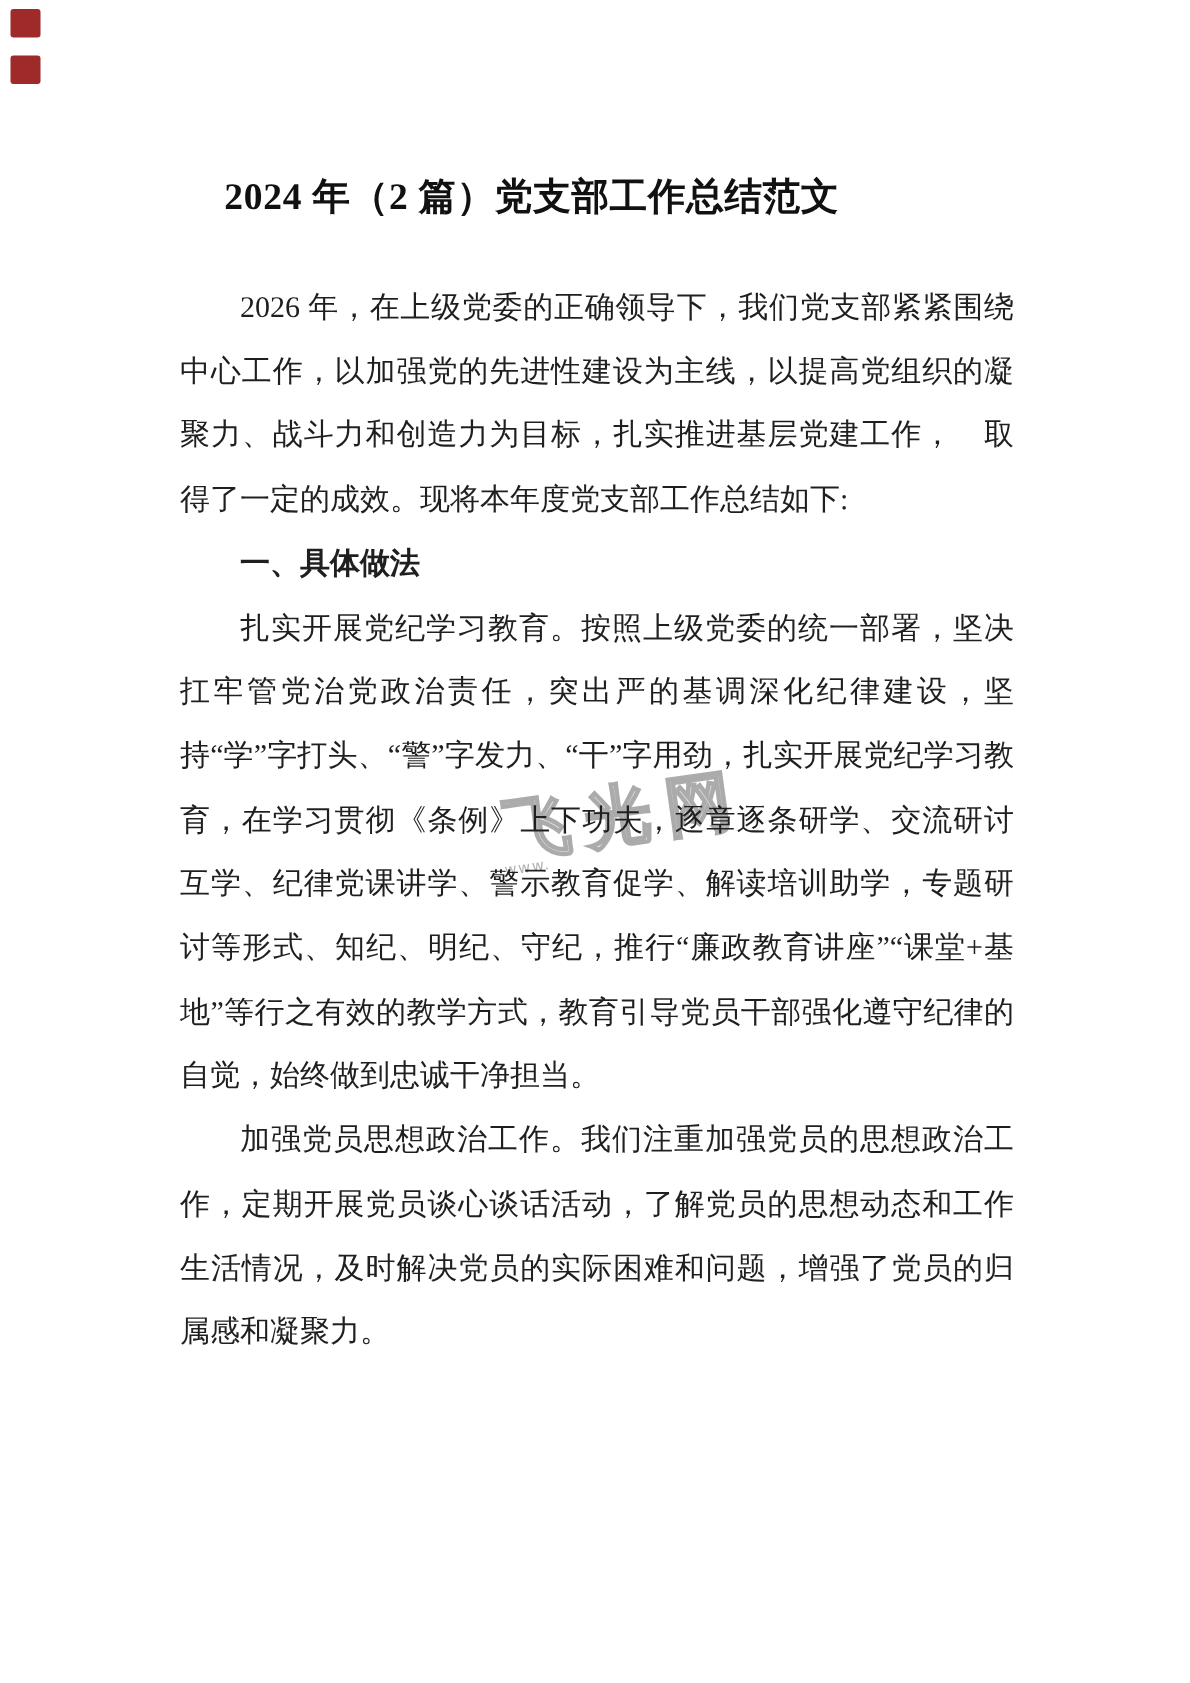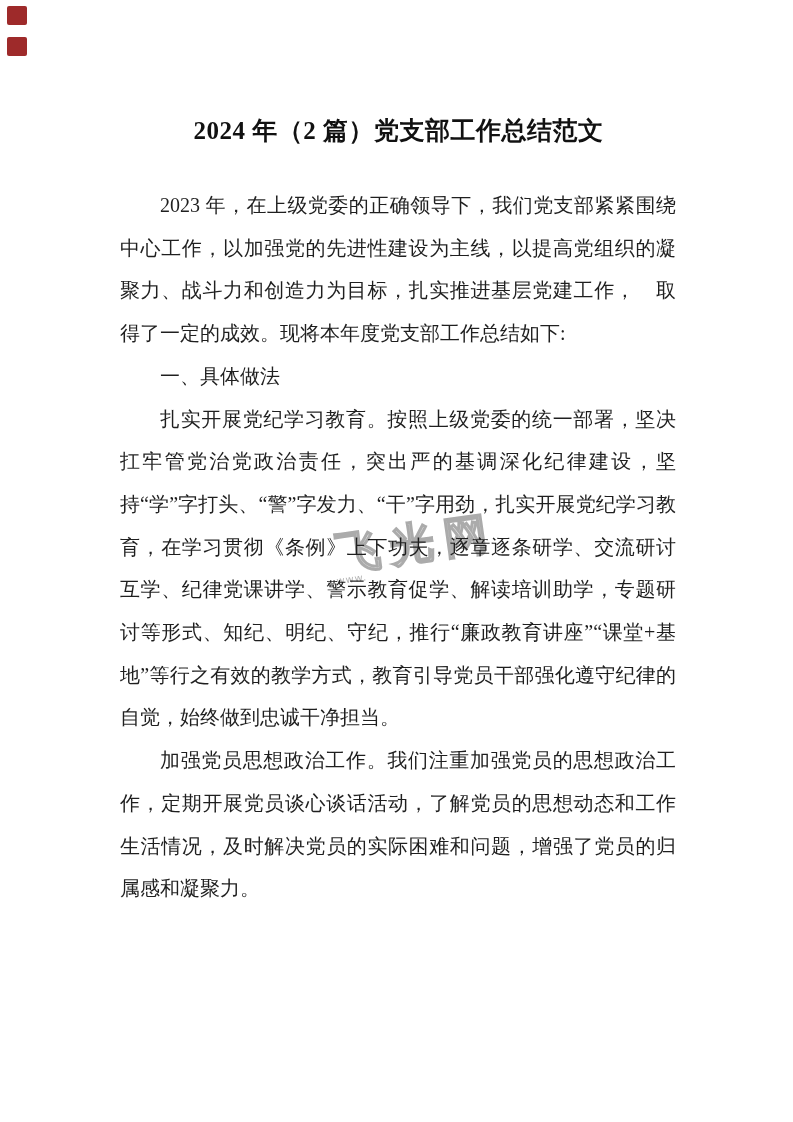--- a/index.html
+++ b/index.html
@@ -26,36 +26,35 @@
   .doc-title {
     position: absolute;
     top: 97px;
     left: 0;
     width: 709px;
     text-align: center;
     font-size: 25px;
     font-weight: bold;
     color: #111111;
     letter-spacing: 0.5px;
-    padding-left: 44px;
   }
 
   .doc-body {
     position: absolute;
     top: 184px;
     left: 120px;
     width: 556px;
     font-size: 20px;
     line-height: 42.7px;
     color: #1f1f1f;
     text-align: justify;
     z-index: 2;
   }
   .para { margin: 0; text-indent: 2em; }
-  .para.heading { font-weight: normal; }
+  .para.heading { font-weight: bold; }
   .para strong { font-weight: bold; }
 
   .watermark {
     position: absolute;
     left: 336px;
     top: 514px;
     transform: rotate(-8deg);
     z-index: 1;
     pointer-events: none;
   }
@@ -87,19 +86,19 @@
   <div class="corner-mark second"></div>
 
   <div class="watermark">
     <div class="wm-text">飞光网</div>
     <div class="wm-url">www.</div>
   </div>
 
   <h1 class="doc-title">2024 年（2 篇）党支部工作总结范文</h1>
 
   <div class="doc-body">
-      <p class="para body">2023 年，在上级党委的正确领导下，我们党支部紧紧围绕中心工作，以加强党的先进性建设为主线，以提高党组织的凝聚力、战斗力和创造力为目标，扎实推进基层党建工作，　取得了一定的成效。现将本年度党支部工作总结如下:</p>
+      <p class="para body">2026 年，在上级党委的正确领导下，我们党支部紧紧围绕中心工作，以加强党的先进性建设为主线，以提高党组织的凝聚力、战斗力和创造力为目标，扎实推进基层党建工作，　取得了一定的成效。现将本年度党支部工作总结如下:</p>
       <p class="para heading">一、具体做法</p>
       <p class="para body">扎实开展党纪学习教育。按照上级党委的统一部署，坚决扛牢管党治党政治责任，突出严的基调深化纪律建设，坚持“学”字打头、“警”字发力、“干”字用劲，扎实开展党纪学习教育，在学习贯彻《条例》上下功夫，逐章逐条研学、交流研讨互学、纪律党课讲学、警示教育促学、解读培训助学，专题研讨等形式、知纪、明纪、守纪，推行“廉政教育讲座”“课堂+基地”等行之有效的教学方式，教育引导党员干部强化遵守纪律的自觉，始终做到忠诚干净担当。</p>
       <p class="para body">加强党员思想政治工作。我们注重加强党员的思想政治工作，定期开展党员谈心谈话活动，了解党员的思想动态和工作生活情况，及时解决党员的实际困难和问题，增强了党员的归属感和凝聚力。</p>
     </div>
 
 </div>
 
 </body></html>

